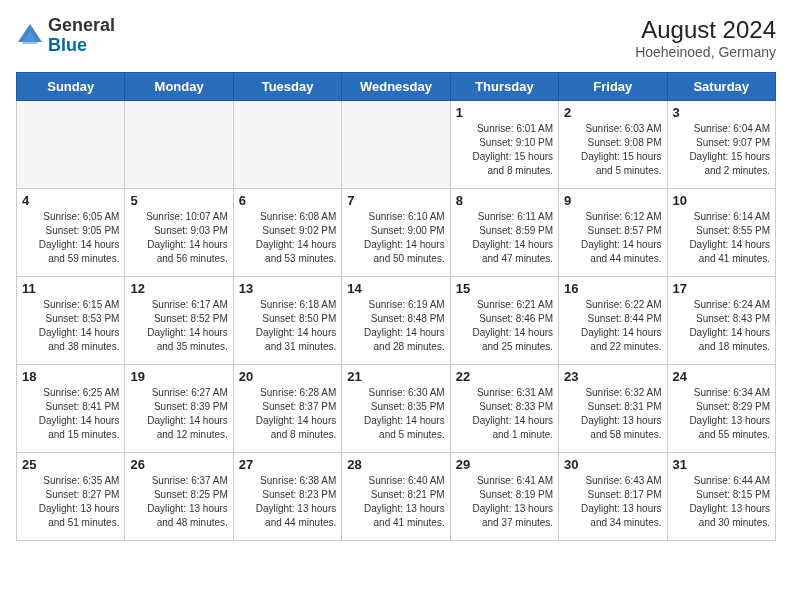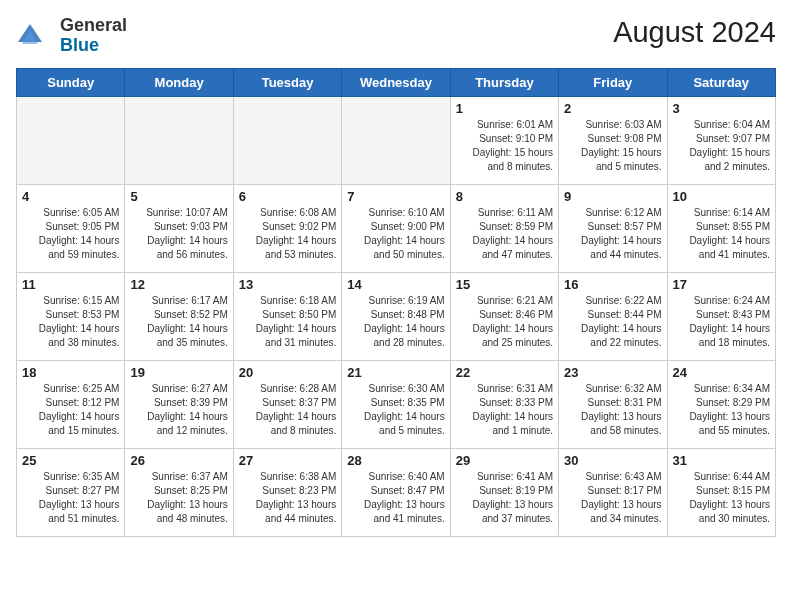--- a/index.html
+++ b/index.html
@@ -12,38 +12,38 @@
     }
     .header {
       display: flex;
       justify-content: space-between;
       align-items: flex-start;
       margin-bottom: 12px;
     }
     .logo {
       display: flex;
       align-items: center;
-      gap: 16px;
+      gap: 4px;
     }
     .logo-text {
       font-size: 18px;
       font-weight: bold;
       line-height: 1.1;
     }
     .logo-general { color: #333; }
     .logo-blue { color: #0369a1; }
     .logo-icon {
       width: 28px;
       height: 28px;
     }
     .title-block {
       text-align: right;
     }
     .month-title {
-      font-size: 29px;
+      font-size: 24px;
       font-weight: normal;
       color: #222;
     }
     .location {
       font-size: 14px;
       color: #555;
     }
     .calendar-table {
       width: 100%;
       border-collapse: collapse;
@@ -93,20 +93,21 @@
       <polygon points="14,2 26,20 2,20" fill="#2a6ebb" opacity="0.85"></polygon>
       <polygon points="14,8 22,22 6,22" fill="#5599dd" opacity="0.6"></polygon>
     </svg>
     <div class="logo-text">
       <span class="logo-general">General</span><br>
       <span class="logo-blue">Blue</span>
     </div>
   </div>
   <div class="title-block">
     <div class="month-title">August 2024</div>
+    <div class="location">Hoeheinoed, Germany</div>
   </div>
 </div>
 
 <table class="calendar-table">
   <thead>
     <tr>
     <th>Sunday</th>
         <th>Monday</th>
         <th>Tuesday</th>
         <th>Wednesday</th>
@@ -242,21 +243,21 @@
           <div class="day-info">Sunrise: 6:24 AM
 Sunset: 8:43 PM
 Daylight: 14 hours
 and 18 minutes.</div>
         </td>
       </tr>
       <tr>
         <td>
           <span class="day-number">18</span>
           <div class="day-info">Sunrise: 6:25 AM
-Sunset: 8:12 PM
+Sunset: 8:41 PM
 Daylight: 14 hours
 and 15 minutes.</div>
         </td>
         <td>
           <span class="day-number">19</span>
           <div class="day-info">Sunrise: 6:27 AM
 Sunset: 8:39 PM
 Daylight: 14 hours
 and 12 minutes.</div>
         </td>
@@ -314,21 +315,21 @@
         <td>
           <span class="day-number">27</span>
           <div class="day-info">Sunrise: 6:38 AM
 Sunset: 8:23 PM
 Daylight: 13 hours
 and 44 minutes.</div>
         </td>
         <td>
           <span class="day-number">28</span>
           <div class="day-info">Sunrise: 6:40 AM
-Sunset: 8:47 PM
+Sunset: 8:21 PM
 Daylight: 13 hours
 and 41 minutes.</div>
         </td>
         <td>
           <span class="day-number">29</span>
           <div class="day-info">Sunrise: 6:41 AM
 Sunset: 8:19 PM
 Daylight: 13 hours
 and 37 minutes.</div>
         </td>

